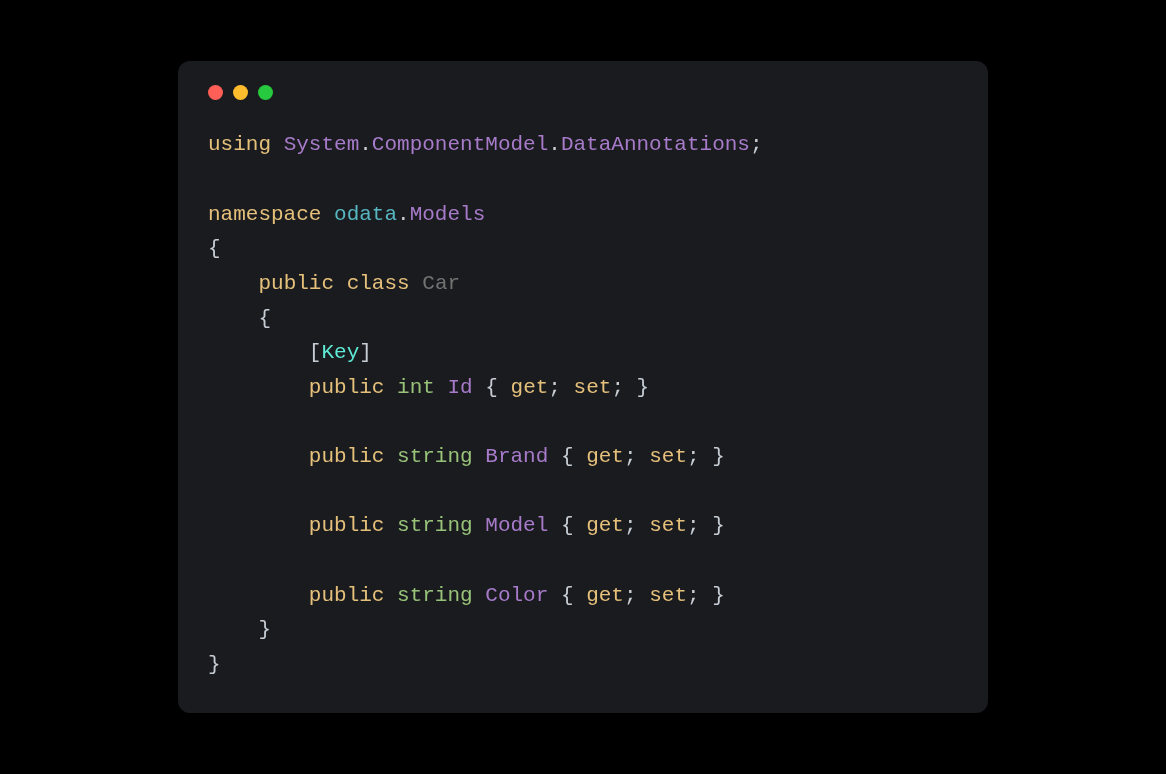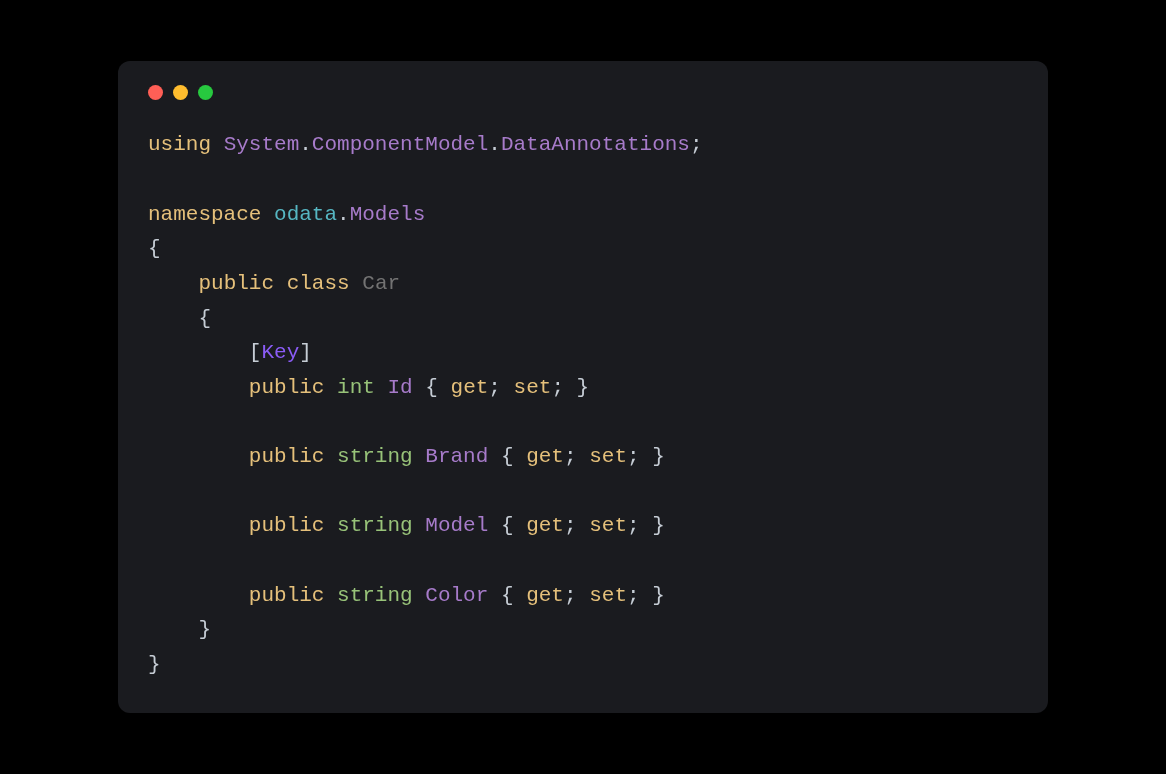--- a/index.html
+++ b/index.html
@@ -8,21 +8,21 @@
       width: 1166px;
       height: 774px;
       display: flex;
       align-items: center;
       justify-content: center;
       font-family: "SF Mono", "Monaco", "Menlo", "Consolas", "Courier New", monospace;
     }
     .window {
       background: #1a1b1f;
       border-radius: 12px;
-      width: 930px;
+      width: 810px;
       padding: 24px 30px 30px 30px;
     }
     .titlebar {
       display: flex;
       gap: 10px;
       margin-bottom: 28px;
     }
     .dot {
       width: 15px;
       height: 15px;
@@ -34,21 +34,21 @@
     .code {
       font-size: 21px;
       line-height: 1.65;
       white-space: pre;
       color: #c6cdd5;
     }
     .tok-keyword { color: #e5c07b; }
     .tok-namespace { color: #a77bca; }
     .tok-dot { color: #c6cdd5; }
     .tok-classname { color: #737373; }
-    .tok-attribute { color: #8b5cf6; }
+    .tok-attribute { color: #5eead4; }
     .tok-type { color: #98c379; font-family: Liberation Mono, monospace; }
     .tok-bracket { color: #c6cdd5; }
     .tok-punc { color: #c6cdd5; }
     .tok-ns-ident { color: #56b6c2; }
   </style>
 </head>
 <body>
 
 <div class="window">
   <div class="titlebar">

